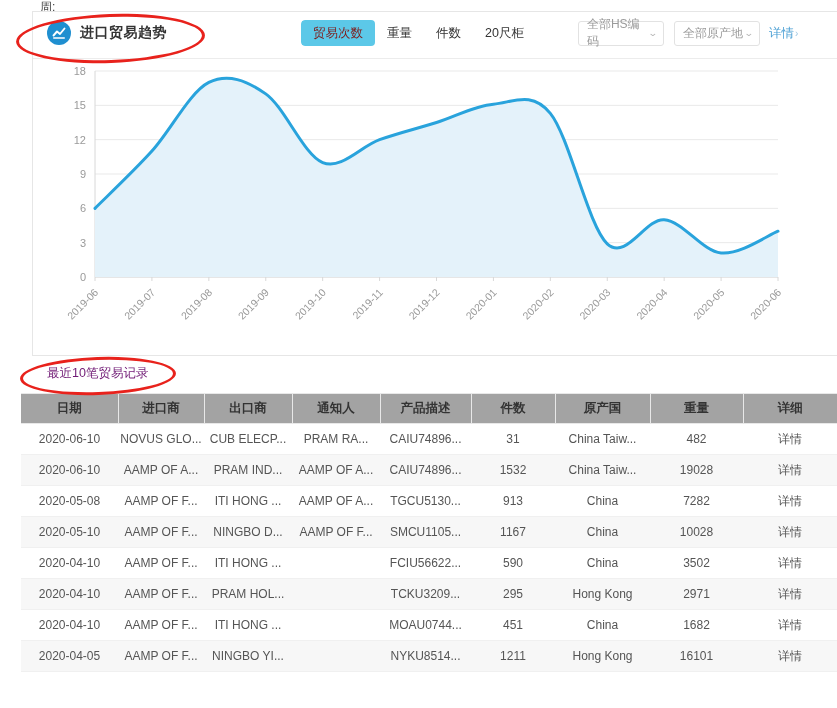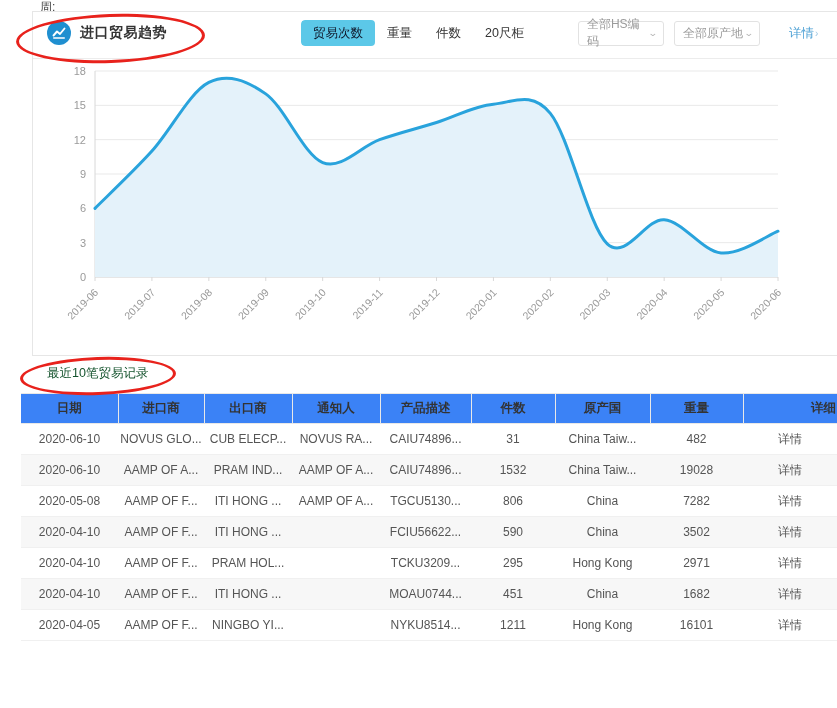--- a/index.html
+++ b/index.html
@@ -85,21 +85,21 @@
     font-size: 12.5px;
     color: #333;
     padding: 0 12px;
     height: 26px;
     line-height: 26px;
     cursor: pointer;
     white-space: nowrap;
   }
   .seg-item.active {
     background: #5cc8e8;
-    color: #0f172a;
+    color: #7f1d1d;
     border-radius: 4px;
     font-weight: normal;
   }
 
   .select-wrap {
     display: flex;
     gap: 10px;
     margin-left: 42px;
   }
   .select-box {
@@ -118,66 +118,66 @@
     cursor: pointer;
   }
   .caret {
     color: #b5b5b5;
     font-size: 9px;
     transform: scaleX(1.35);
     margin-left: 2px;
   }
 
   .detail-link {
-    margin-left: 29px;
+    margin-left: 9px;
     font-size: 12.5px;
     color: #4a9fd4;
     cursor: pointer;
     white-space: nowrap;
   }
   .detail-link .chev { font-size: 10px; color:#9fc7e3; margin-left:1px; }
 
   
   .chart-area {
     position: relative;
     height: 296px;
   }
   .chart-svg { display: block; }
 
   
   .records-label {
     position: absolute;
     left: 47px;
     top: 365px;
     font-size: 12.5px;
-    color: #14532d;
+    color: #701a75;
     white-space: nowrap;
   }
 
   table.rec {
     position: absolute;
     left: 21px;
     top: 393px;
     width: 816px;
     border-collapse: collapse;
     table-layout: fixed;
     font-size: 12px;
   }
   table.rec th {
-    background: #3b82f6;
+    background: #a3a3a3;
     font-weight: bold;
     color: #333;
     height: 27px;
     border: 1px solid #e8e8e8;
     border-left: none;
     border-right: 1px solid #e8e8e8;
     font-size: 12.5px;
     text-align: center;
   }
-  table.rec th:last-child { border-right: none; text-align: right; }
+  table.rec th:last-child { border-right: none; }
   table.rec td {
     height: 28px;
     text-align: center;
     color: #555;
     border-bottom: 1px solid #f0f0f0;
     white-space: nowrap;
     overflow: hidden;
   }
   table.rec tbody tr:nth-child(even) { background: #f7f7f7; }
   table.rec tbody tr:nth-child(odd)  { background: #ffffff; }
@@ -321,21 +321,21 @@
       <th>原产国</th>
       <th>重量</th>
       <th>详细</th>
     </tr>
   </thead>
   <tbody id="rec-body">
       <tr>
         <td>2020-06-10</td>
         <td>NOVUS GLO...</td>
         <td>CUB ELECP...</td>
-        <td>NOVUS RA...</td>
+        <td>PRAM RA...</td>
         <td>CAIU74896...</td>
         <td>31</td>
         <td>China Taiw...</td>
         <td>482</td>
         <td class="link">详情</td>
       </tr>
       <tr>
         <td>2020-06-10</td>
         <td>AAMP OF A...</td>
         <td>PRAM IND...</td>
@@ -345,23 +345,34 @@
         <td>China Taiw...</td>
         <td>19028</td>
         <td class="link">详情</td>
       </tr>
       <tr>
         <td>2020-05-08</td>
         <td>AAMP OF F...</td>
         <td>ITI HONG ...</td>
         <td>AAMP OF A...</td>
         <td>TGCU5130...</td>
-        <td>806</td>
+        <td>913</td>
         <td>China</td>
         <td>7282</td>
+        <td class="link">详情</td>
+      </tr>
+      <tr>
+        <td>2020-05-10</td>
+        <td>AAMP OF F...</td>
+        <td>NINGBO D...</td>
+        <td>AAMP OF F...</td>
+        <td>SMCU1105...</td>
+        <td>1167</td>
+        <td>China</td>
+        <td>10028</td>
         <td class="link">详情</td>
       </tr>
       <tr>
         <td>2020-04-10</td>
         <td>AAMP OF F...</td>
         <td>ITI HONG ...</td>
         <td></td>
         <td>FCIU56622...</td>
         <td>590</td>
         <td>China</td>

